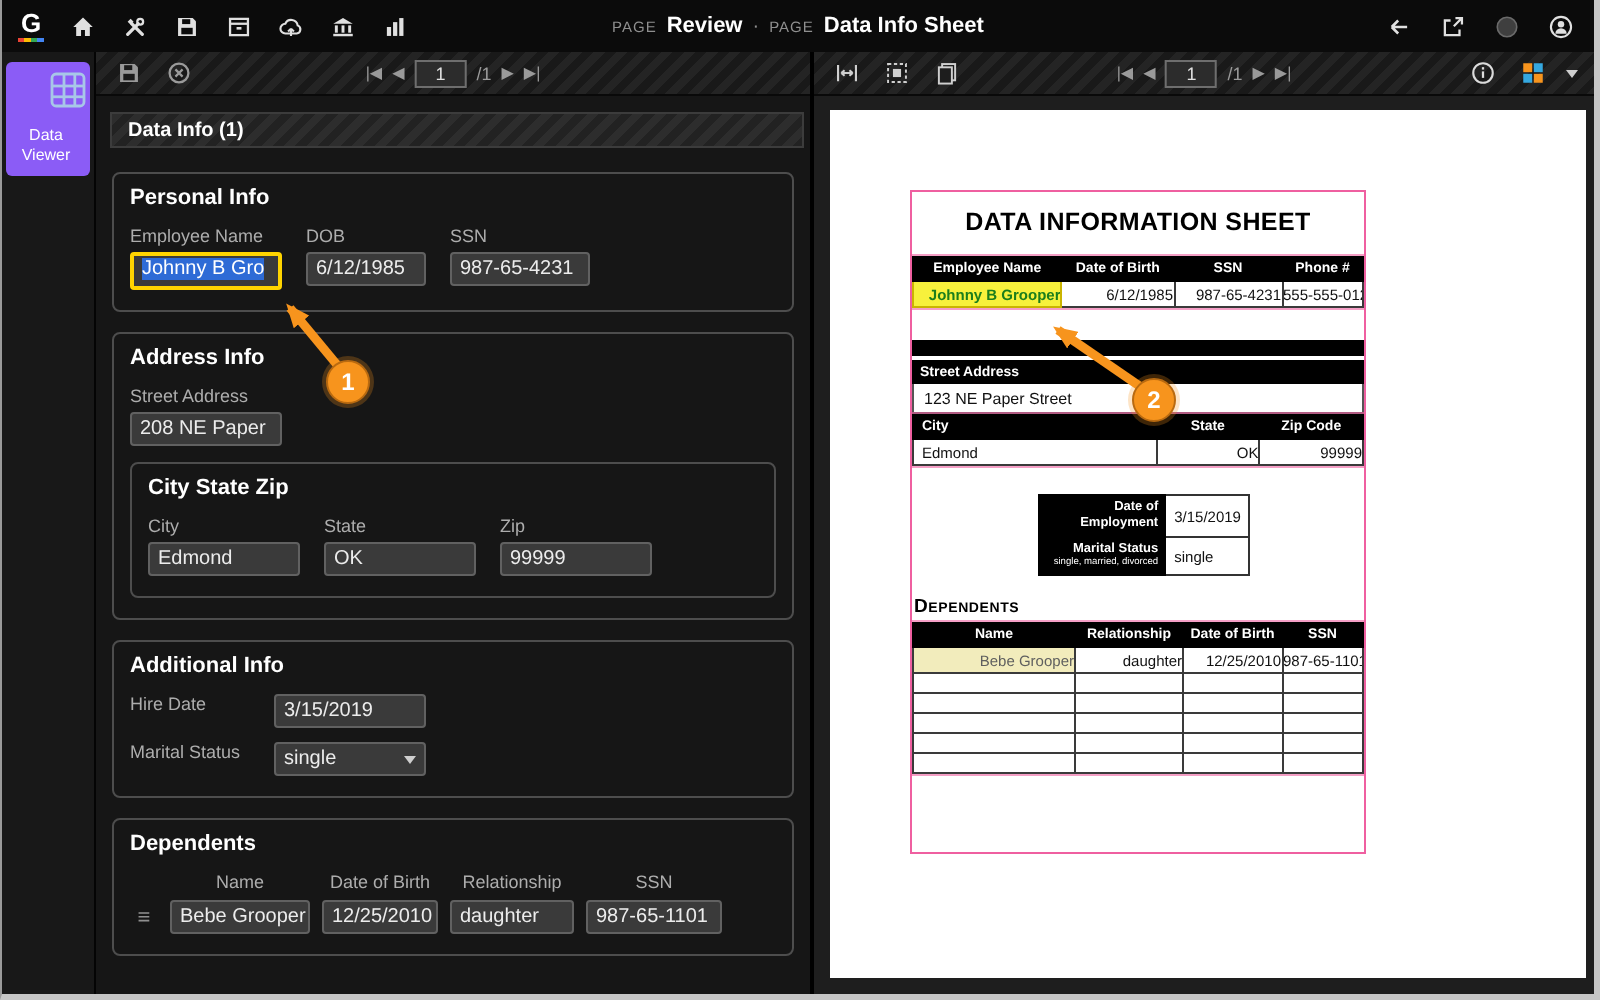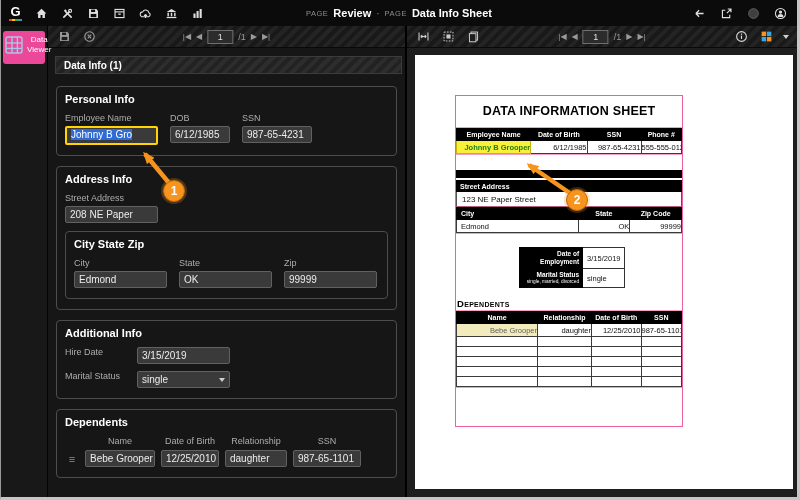--- a/index.html
+++ b/index.html
@@ -15,21 +15,21 @@
   .tb-btn{width:17px;height:17px;display:flex;align-items:center;justify-content:center;cursor:pointer}
   .ico{width:13px;height:13px;display:block}
   .tb-center{position:absolute;left:50%;top:0;height:26px;transform:translateX(-50%);display:flex;align-items:center;gap:5px;white-space:nowrap}
   .tb-k{color:#8f8f8f;font-size:7.5px;letter-spacing:.5px}
   .tb-v{color:#fff;font-size:11px;font-weight:bold}
   .tb-dot{color:#8f8f8f;font-size:10px}
   .tb-right{position:absolute;right:8px;top:0;height:26px;display:flex;align-items:center;gap:10px}
 
   
   .sidebar{position:absolute;left:0;top:26px;bottom:0;width:47px;background:#181818;border-right:1px solid #040404;z-index:15}
-  .sb-item{margin:5px 2px;padding:4px 1px 5px;display:flex;align-items:flex-start;gap:3px;background:#ec4899;border-radius:3px;cursor:pointer}
+  .sb-item{margin:5px 2px;padding:4px 1px 5px;display:flex;flex-direction:column;align-items:flex-end;gap:3px;background:#8b5cf6;border-radius:3px;cursor:pointer}
   .sb-label{color:#fff;font-size:8px;text-align:center;line-height:1.25;width:42px}
 
   
   .main{position:absolute;left:47px;top:26px;right:0;bottom:0;display:flex}
   .form-panel{width:359px;flex:none;position:relative;background:#161616;border-right:2px solid #000}
   .viewer-panel{flex:1;position:relative;background:#1e1e1e;overflow:hidden}
 
   
   .ptoolbar{position:absolute;top:0;left:0;right:0;height:22px;background:repeating-linear-gradient(135deg,#242424 0 4px,#191919 4px 8px);border-bottom:1px solid #090909;display:flex;align-items:center;padding:0 8px;z-index:5}
   .pt-group{display:flex;gap:8px;align-items:center}
@@ -44,21 +44,21 @@
   .data-header{position:absolute;top:30px;left:7px;right:3px;height:18px;background:repeating-linear-gradient(135deg,#2d2d2d 0 4px,#222 4px 8px);border:1px solid #3c3c3c;color:#fff;font-size:10px;font-weight:bold;display:flex;align-items:center;padding:0 8px;z-index:4}
   .form-body{position:absolute;top:54px;left:0;right:0;bottom:0;padding:6px 8px;overflow:hidden}
   .fsec{border:1px solid #4d4d4d;border-radius:4px;padding:6px 8px 10px;margin-bottom:10px}
   .fsec-title{color:#fff;font-size:11px;font-weight:bold;margin-bottom:8px}
   .frow{display:flex;gap:12px}
   .fld{display:flex;flex-direction:column}
   .flabel{color:#adadad;font-size:9px;margin-bottom:3px;white-space:nowrap}
   .finput{background:#3a3a3a;border:1px solid #616161;border-radius:2px;color:#ececec;font-size:10px;height:17px;line-height:15px;padding:0 4px;white-space:nowrap;overflow:hidden;cursor:text}
   .finput.sel{border:2px solid #ffd400;line-height:13px;height:19px}
   .selspan{background:#2e6bd6;color:#fff}
-  .w76{width:93px}.w70{width:70px}.w60{width:60px}
+  .w76{width:76px}.w70{width:70px}.w60{width:60px}
   .subsec{border:1px solid #4d4d4d;border-radius:4px;padding:6px 8px 10px;margin-top:8px}
   .kvrow{display:flex;margin-top:7px}
   .kvlabel{width:72px;color:#adadad;font-size:9px}
   .fselect{display:flex;align-items:center;justify-content:space-between;cursor:pointer}
   .scaret{width:0;height:0;border-left:3.5px solid transparent;border-right:3.5px solid transparent;border-top:4px solid #cfcfcf;margin-left:4px}
   .dep-grid{display:grid;grid-template-columns:14px 70px 58px 62px 68px;column-gap:6px;align-items:center}
   .dep-h{color:#adadad;font-size:9px;text-align:center;margin-bottom:4px}
   .handle{color:#8f8f8f;font-size:11px;text-align:center;cursor:grab}
 
   

